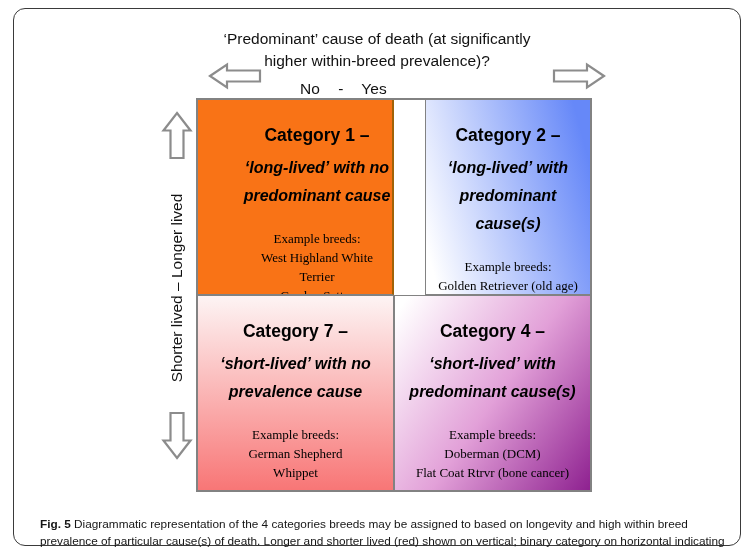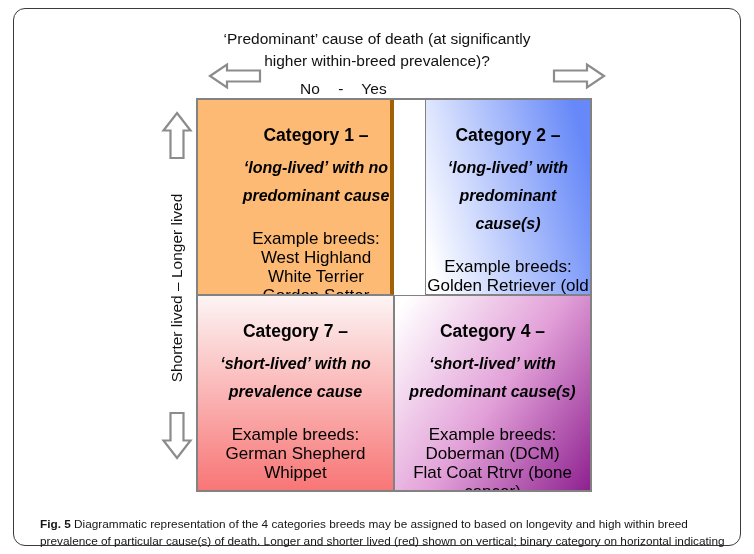--- a/index.html
+++ b/index.html
@@ -25,34 +25,34 @@
   .arrow-down  { left:161px; top:411px; }
 
   .v-label { position:absolute; left:177px; top:288px; white-space:nowrap;
              transform:translate(-50%,-50%) rotate(-90deg);
              font-size:15.5px; color:#111; }
 
   .grid { position:absolute; left:196px; top:98px; width:396px; height:394px;
           display:grid; grid-template-columns:1fr 1fr; grid-template-rows:1fr 1fr;
           border:2px solid #828282; }
   .cell { position:relative; text-align:center; overflow:hidden; }
-  .q1 { background:#fdba74;
-        border-right:4px solid #a16207; border-bottom:1px solid #828282;padding-left:44px; }
+  .q1 { background:#f97316;
+        border-right:2px solid #a16207; border-bottom:1px solid #828282;padding-left:44px; }
   .q2 { background:linear-gradient(75deg, #ffffff 6%, #6688f8 92%);
         border-left:1px solid #828282; border-bottom:1px solid #828282;margin-left:31px; }
   .q3 { background:linear-gradient(to bottom, #fdf4f4 0%, #f87676 100%);
         border-right:1px solid #828282; border-top:1px solid #828282; }
   .q4 { background:linear-gradient(125deg, #ffffff 4%, #e2a0d8 52%, #8e2190 100%);
         border-left:1px solid #828282; border-top:1px solid #828282; }
 
   .cell .heading  { margin-top:25px; font-size:17.5px; font-weight:bold; color:#000; }
   .cell .subtitle { margin:8px auto 0 auto; max-width:172px;
                     font-size:16px; font-weight:bold; font-style:italic;
                     line-height:28px; color:#000; }
-  .cell .example  { margin-top:19px; font-size:17px; line-height:19px; color:#000; }
+  .cell .example  { margin-top:19px; font-size:13px; line-height:19px; color:#000;font-family:Liberation Serif, serif; }
 
   .caption { position:absolute; left:40px; top:516px; width:694px;
              font-size:11.8px; line-height:17px; color:#151515; text-align:left; }
   .caption .cap-label { font-weight:bold; }
 </style>
 </head>
 <body>
 
 <div class="stage">
 

